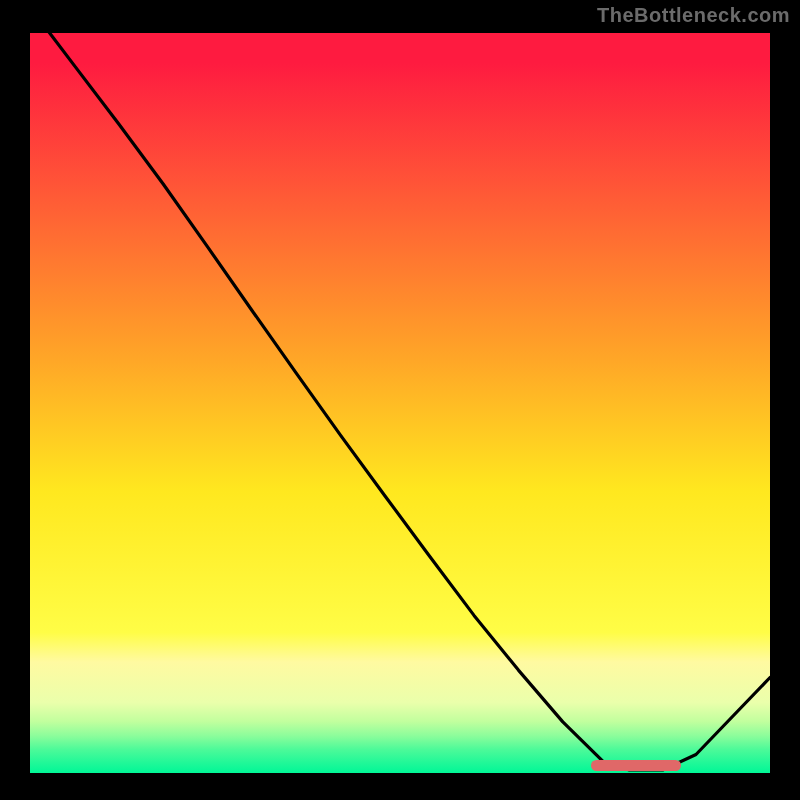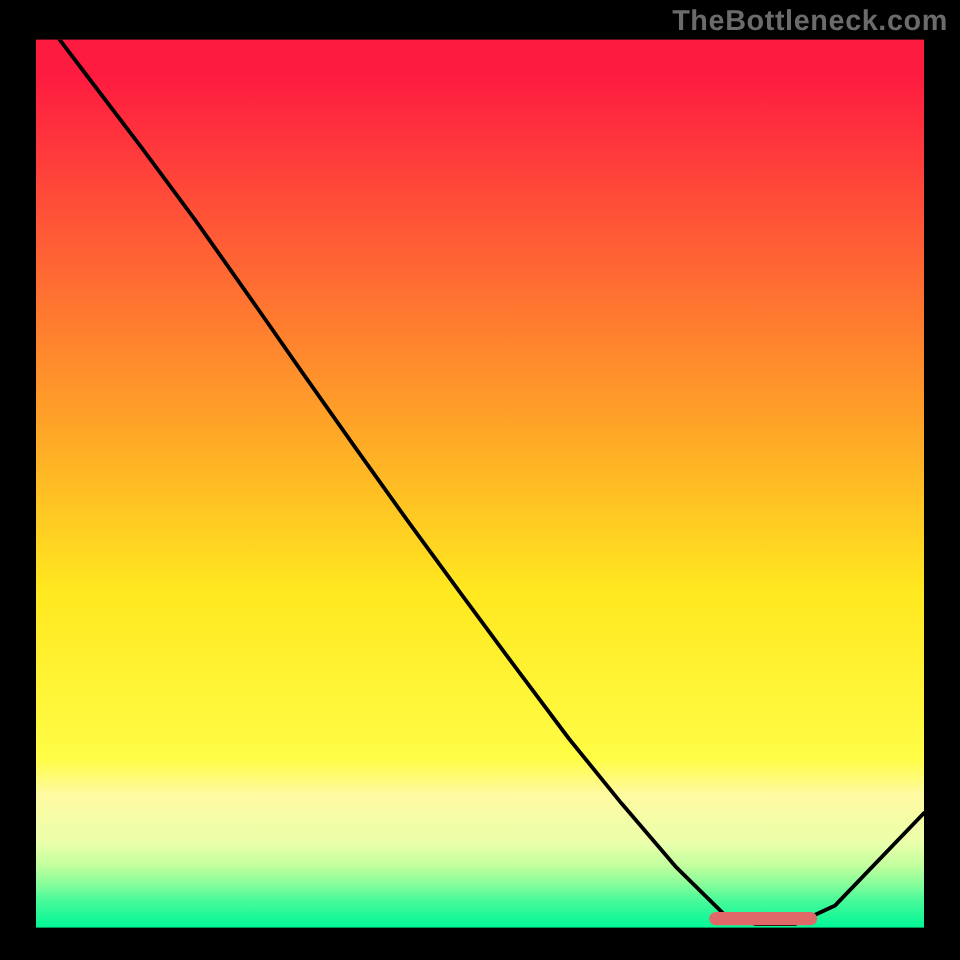--- a/index.html
+++ b/index.html
@@ -14,21 +14,21 @@
   .frame {
     position: relative;
     width: 800px;
     height: 800px;
   }
   .watermark {
     position: absolute;
     top: 4px;
     right: 10px;
     color: #6b6b6b;
-    font-size: 24px;
+    font-size: 20px;
     font-weight: 600;
     letter-spacing: 0.5px;
     user-select: none;
   }
   .plot-area {
     position: absolute;
     left: 30px;
     top: 33px;
     width: 740px;
     height: 740px;

